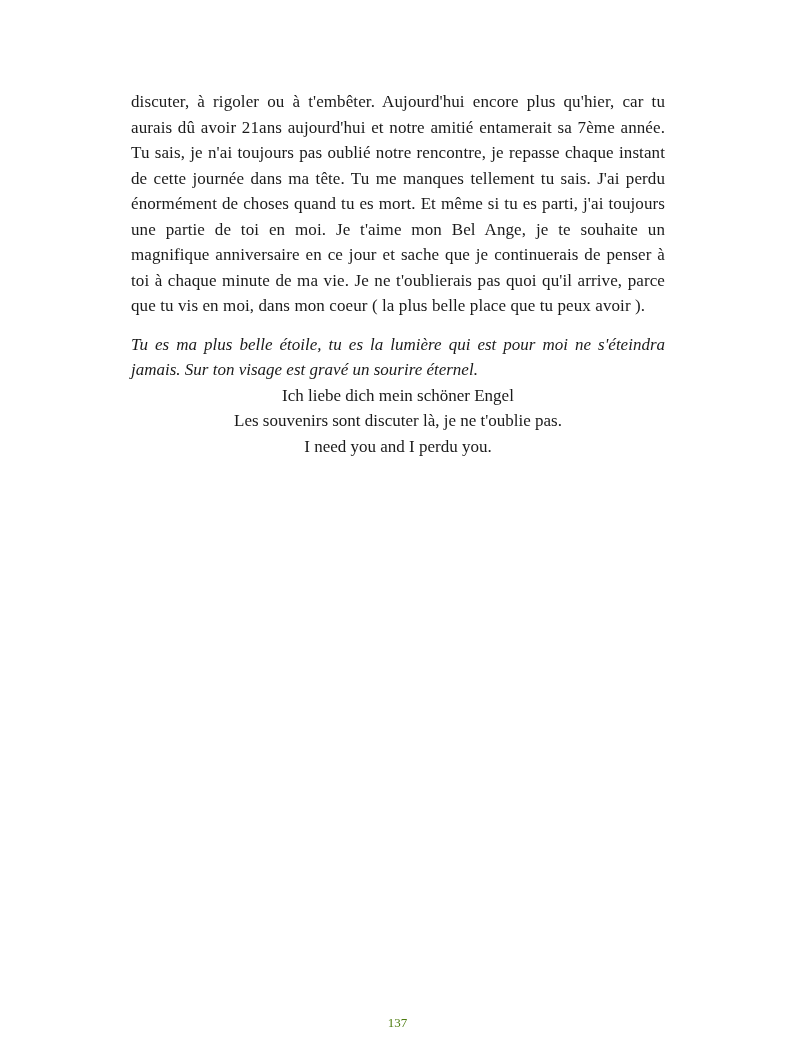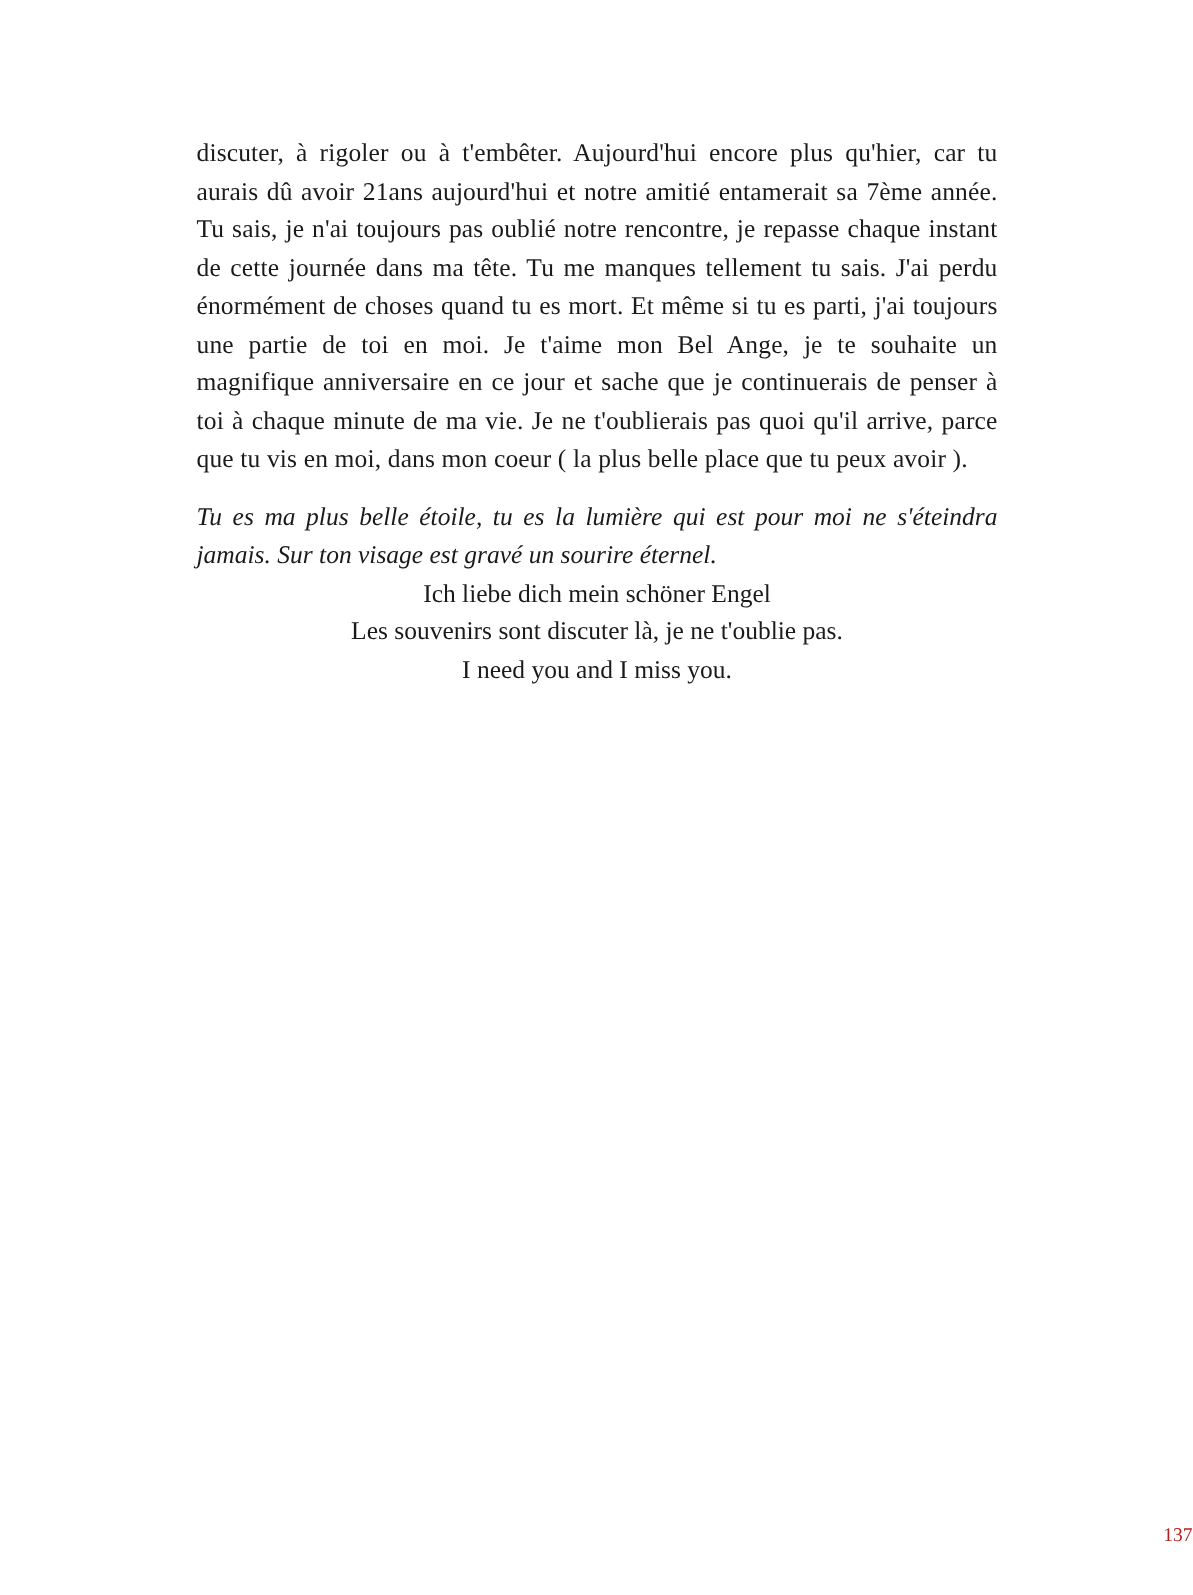--- a/index.html
+++ b/index.html
@@ -46,34 +46,34 @@
     line-height: 25.5px;
     margin: 0;
     text-align: justify;
     font-style: italic;
   }
   .page-number {
     position: absolute;
     bottom: 32px;
     left: 0;
     width: 795px;
-    text-align: right;
+    text-align: center;
     font-size: 13px;
-    color: #b91c1c;
+    color: #4d7c0f;
   }
 </style>
 </head>
 <body>
 
 <div class="page">
   <div class="text-block">
     <p class="para">discuter, à rigoler ou à t'embêter. Aujourd'hui encore plus qu'hier, car tu aurais dû avoir 21ans aujourd'hui et notre amitié entamerait sa 7ème année. Tu sais, je n'ai toujours pas oublié notre rencontre, je repasse chaque instant de cette journée dans ma tête. Tu me manques tellement tu sais. J'ai perdu énormément de choses quand tu es mort. Et même si tu es parti, j'ai toujours une partie de toi en moi. Je t'aime mon Bel Ange, je te souhaite un magnifique anniversaire en ce jour et sache que je continuerais de penser à toi à chaque minute de ma vie. Je ne t'oublierais pas quoi qu'il arrive, parce que tu vis en moi, dans mon coeur ( la plus belle place que tu peux avoir ).</p>
 
     <div>
       <p class="closing-justified">Tu es ma plus belle étoile, tu es la lumière qui est pour moi ne s'éteindra jamais. Sur ton visage est gravé un sourire éternel.</p>
       <p class="closing">Ich liebe dich mein schöner Engel</p>
       <p class="closing">Les souvenirs sont discuter là, je ne t'oublie pas.</p>
-      <p class="closing">I need you and I miss you.</p>
+      <p class="closing">I need you and I perdu you.</p>
     </div>
   </div>
 
   <div class="page-number">137</div>
 </div>
 
 </body></html>

